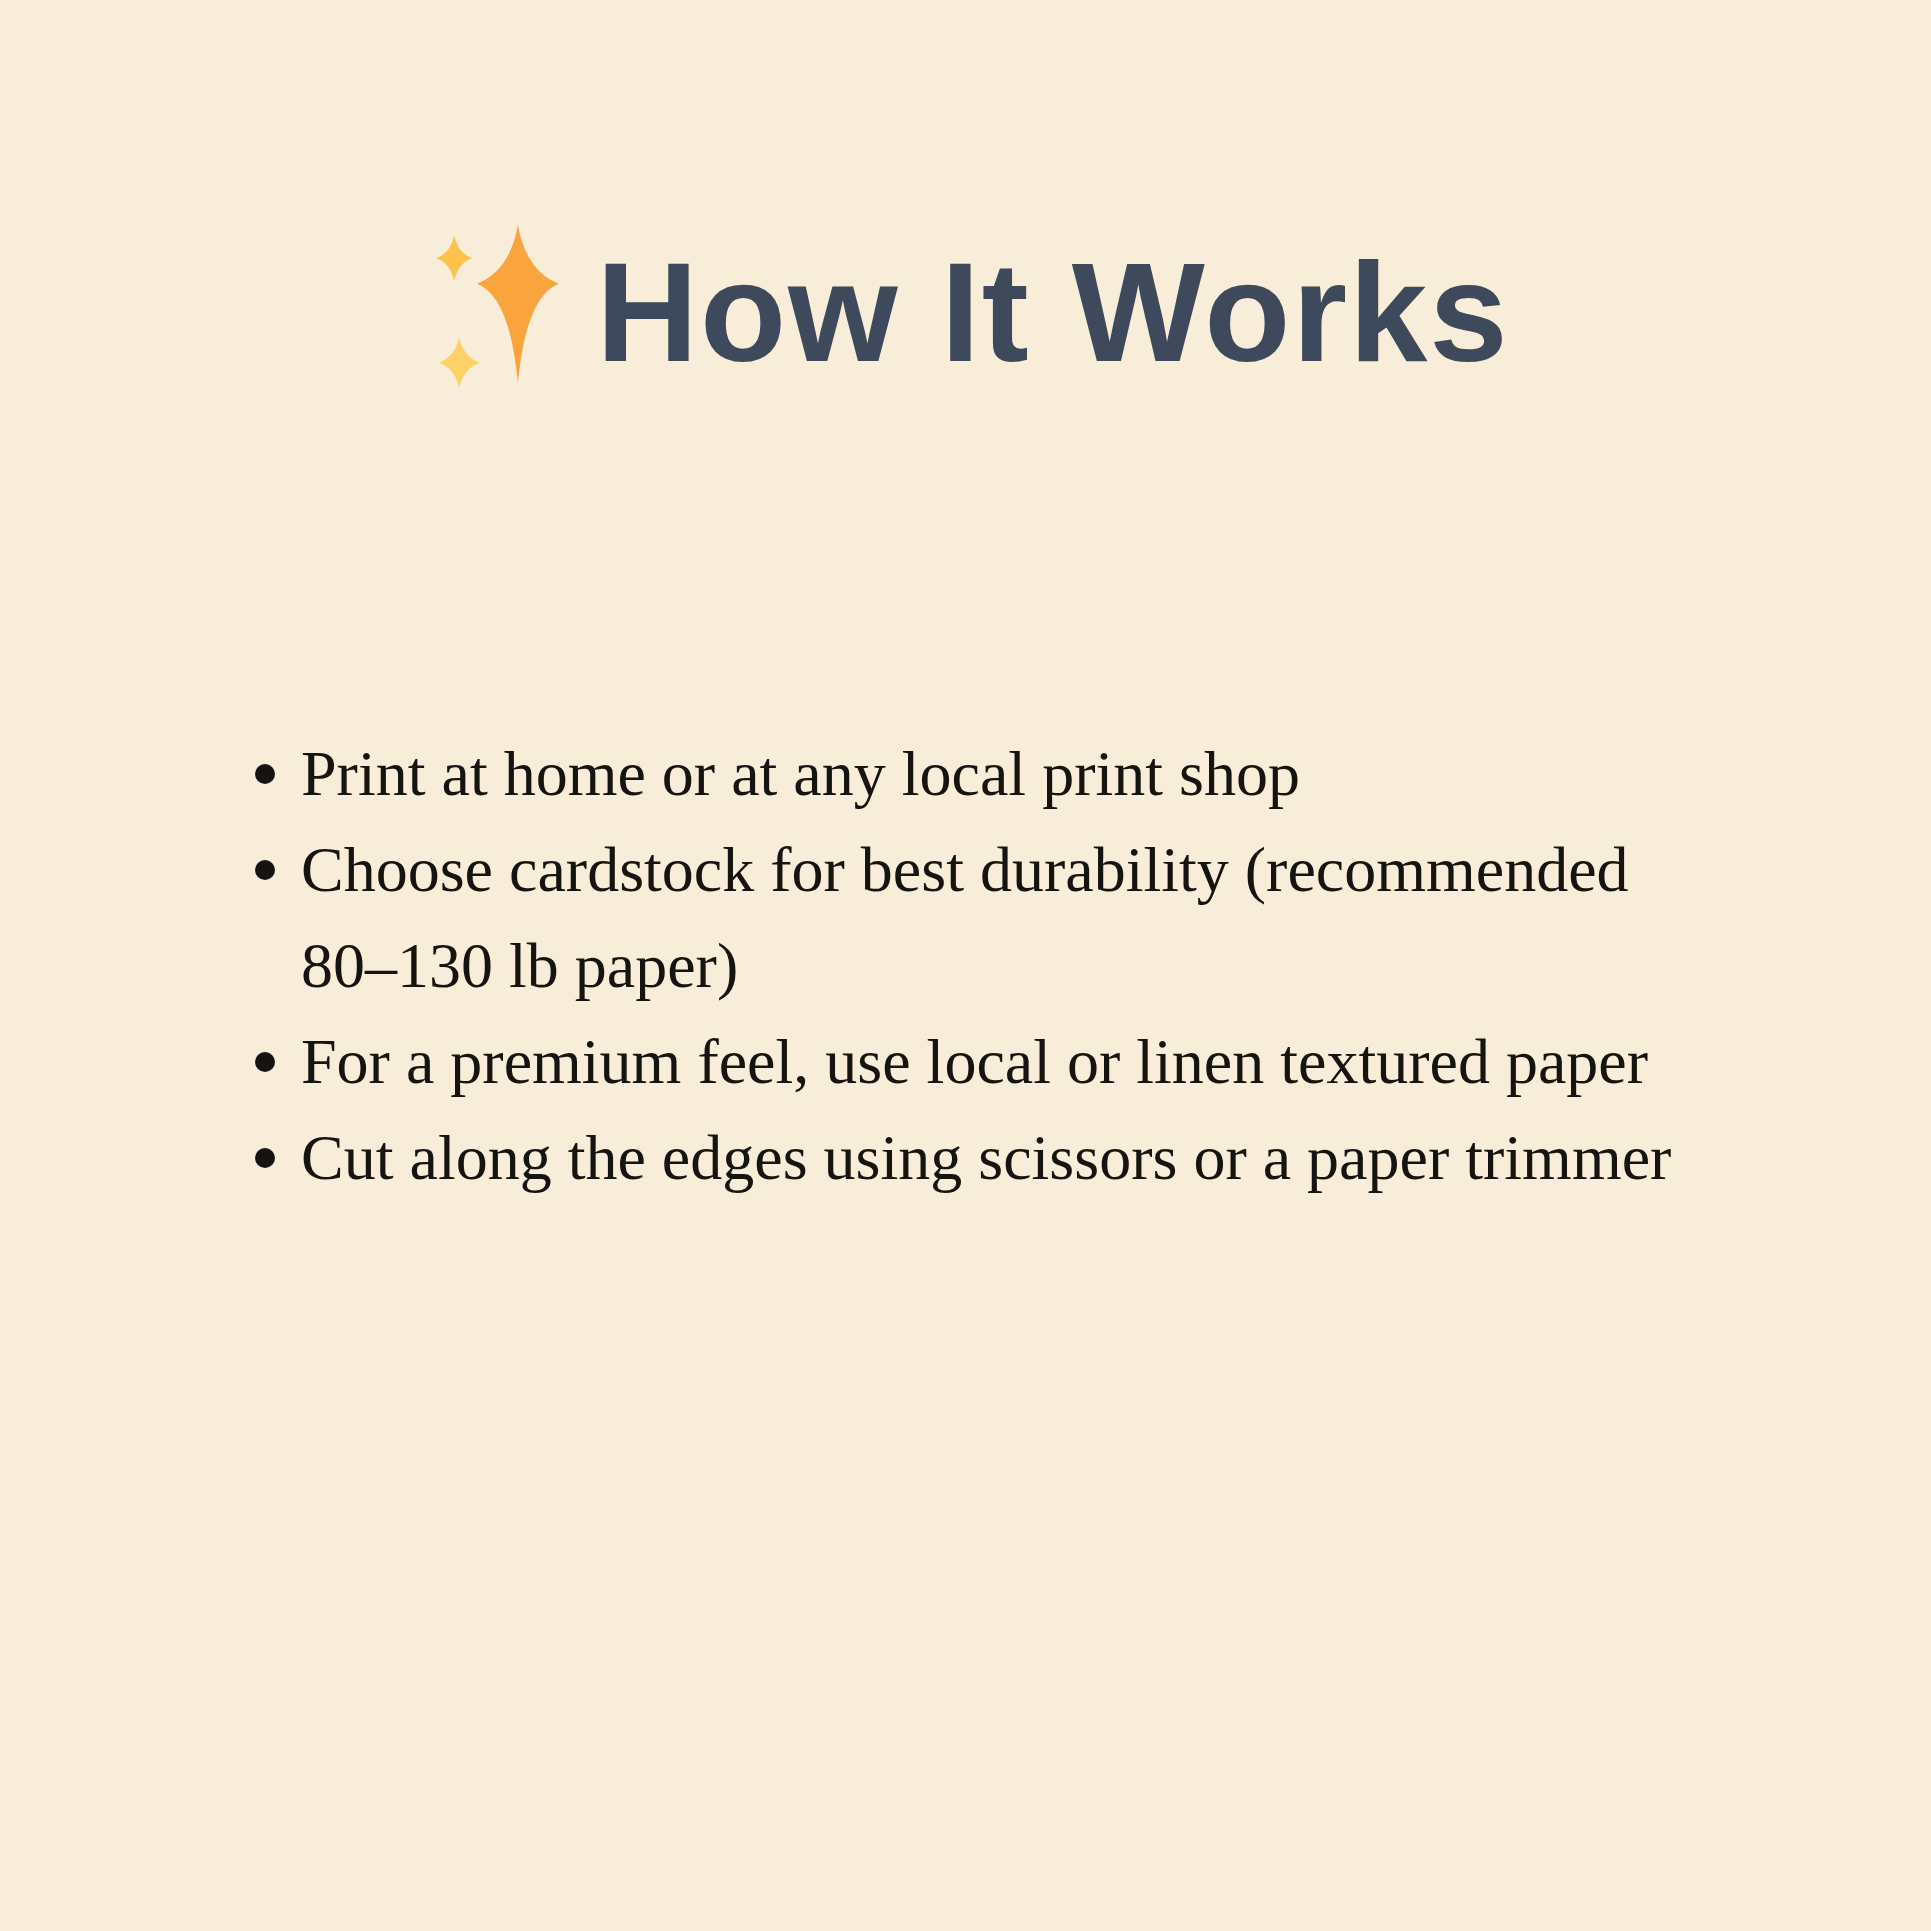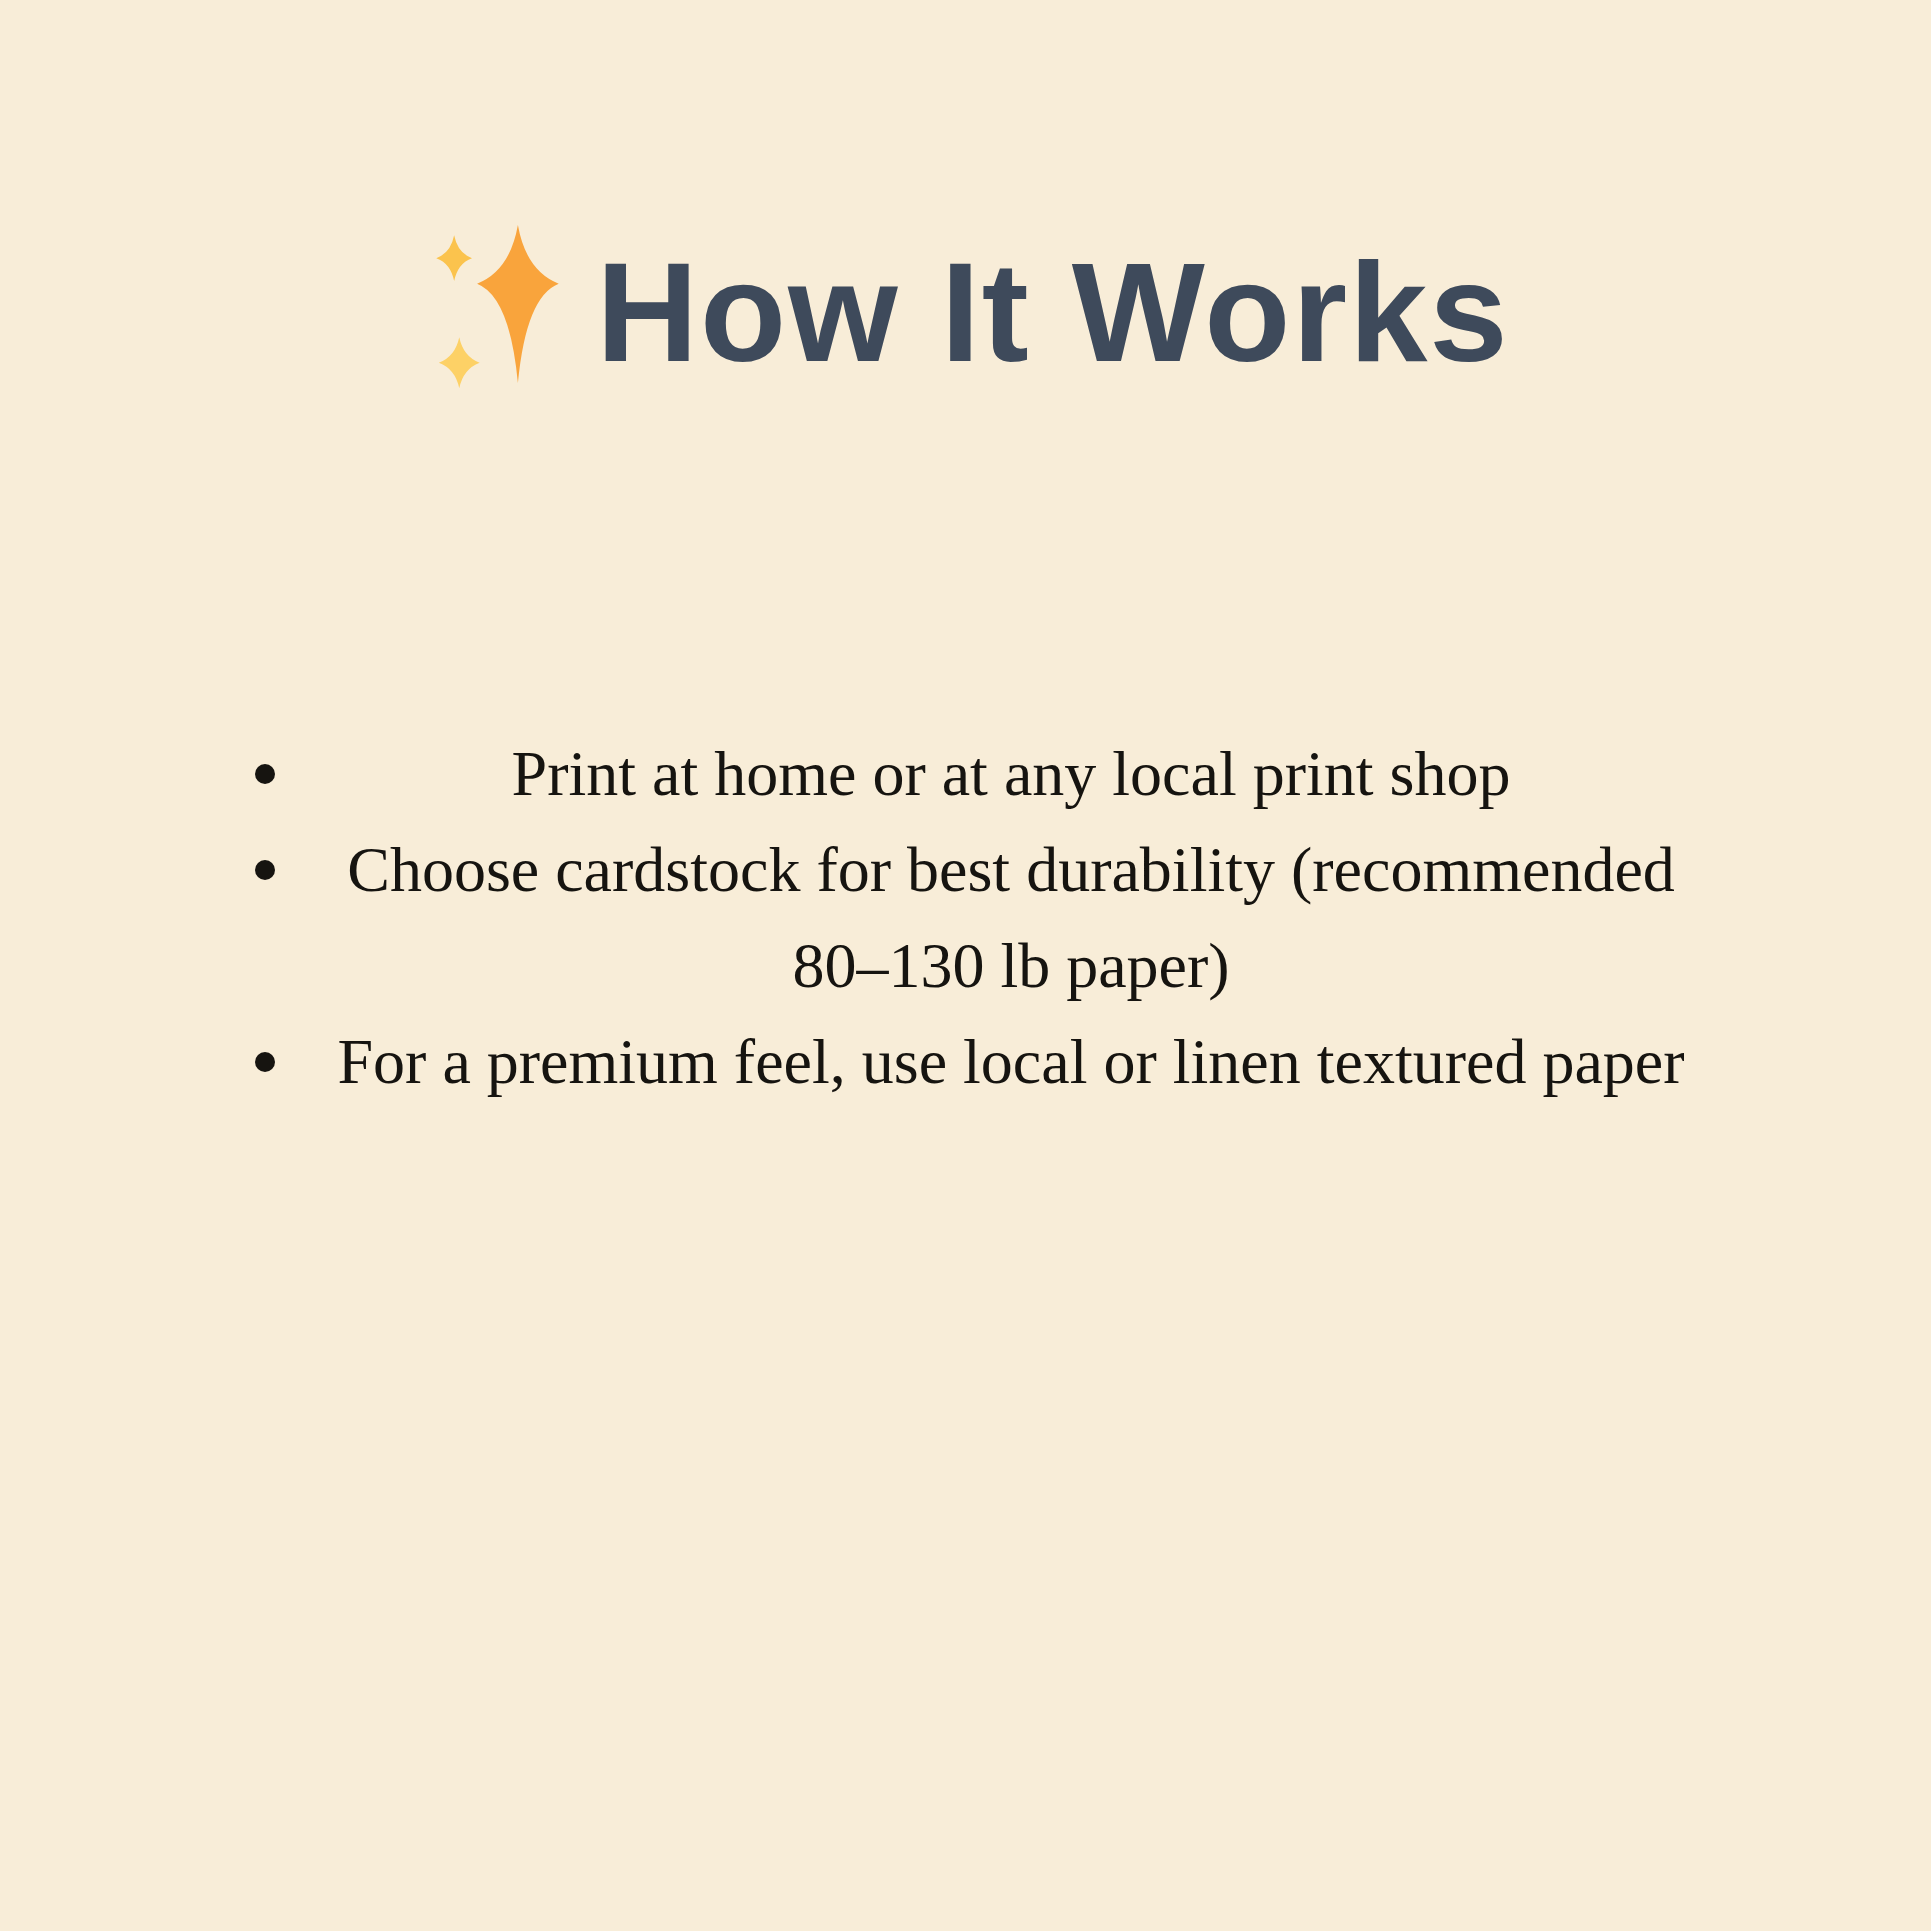--- a/index.html
+++ b/index.html
@@ -32,21 +32,20 @@
     font-size: 141px;
     letter-spacing: 1.9px;
     color: #3E4A5B;
     white-space: nowrap;
   }
   .list {
     margin: 319px 0 0 253px;
     padding: 0;
     list-style: none;
     width: 1468px;
-    text-align: center;
   }
   .list li {
     position: relative;
     padding-left: 48px;
     font-family: "Liberation Serif", serif;
     font-size: 64px;
     line-height: 96px;
     color: #161410;
   }
   .list li::before {
@@ -73,16 +72,17 @@
         <path d="M7.5 24 Q8.3 27.8 11.5 29 Q8.3 30.2 7.5 34 Q6.7 30.2 3.5 29 Q6.7 27.8 7.5 24 Z" fill="#FDD166"></path>
       </svg>
     </span>
     <h1 class="title">How It Works</h1>
   </div>
 
   <ul class="list">
     <li>Print at home or at any local print shop</li>
     <li>Choose cardstock for best durability (recommended 80–130 lb paper)</li>
     <li>For a premium feel, use local or linen textured paper</li>
+    <li>Cut along the edges using scissors or a paper trimmer</li>
   </ul>
 
 </div>
 
 
 </body></html>

